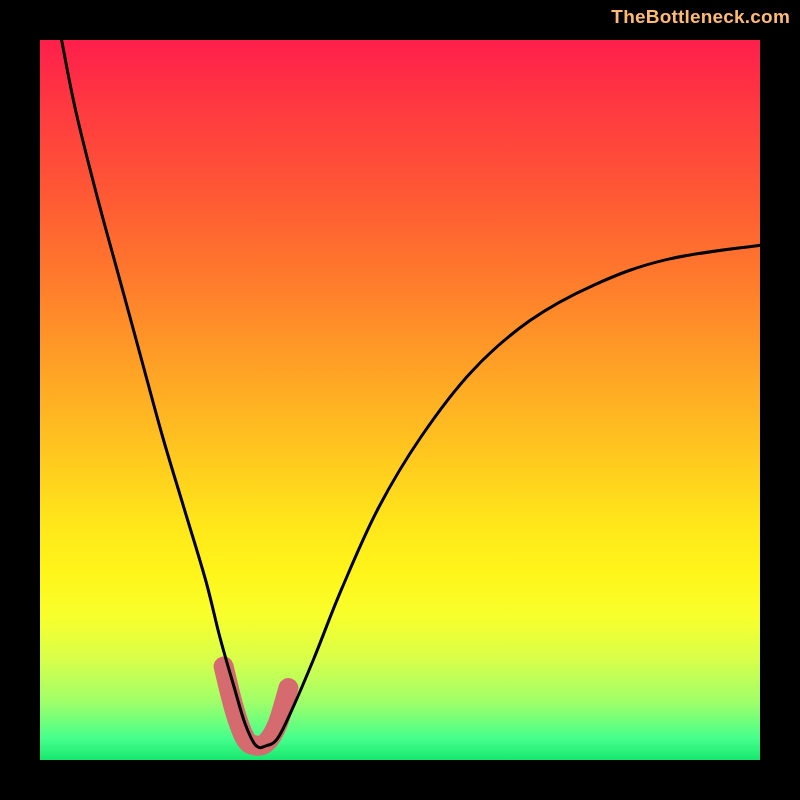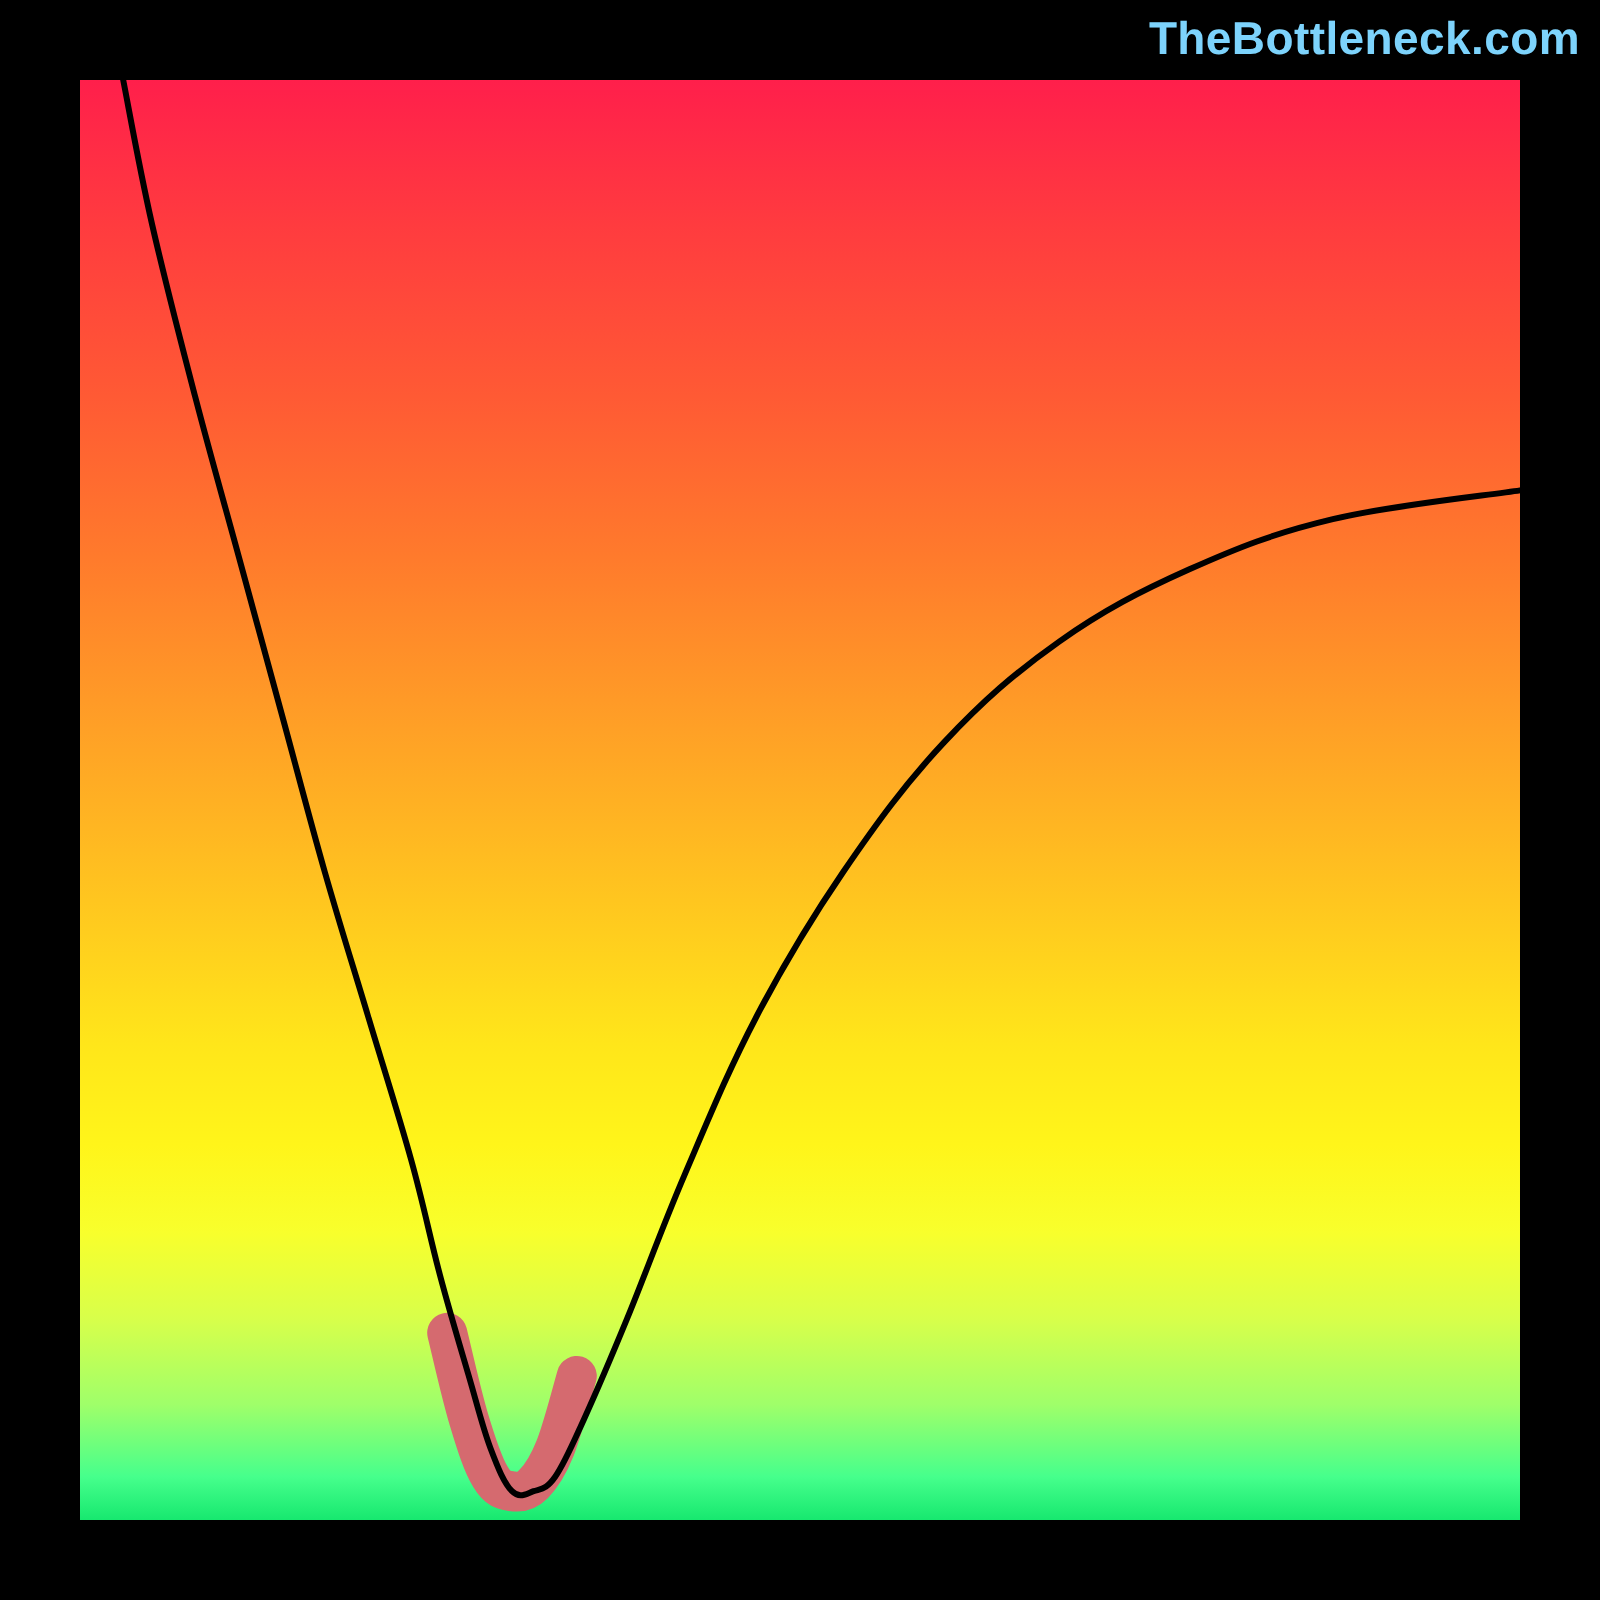--- a/index.html
+++ b/index.html
@@ -38,23 +38,23 @@
       #9fff6a 92%,
       #46ff8c 97%,
       #17e86f 100%
     );
   }
   .watermark {
     position: absolute;
     top: 6px;
     right: 10px;
     font-family: Arial, Helvetica, sans-serif;
-    font-size: 23px;
+    font-size: 19px;
     font-weight: 600;
-    color: #7dd3fc;
+    color: #fdba74;
     letter-spacing: 0.2px;
     user-select: none;
   }
   svg.curve {
     position: absolute;
     left: 0;
     top: 0;
     width: 720px;
     height: 720px;
     overflow: visible;

